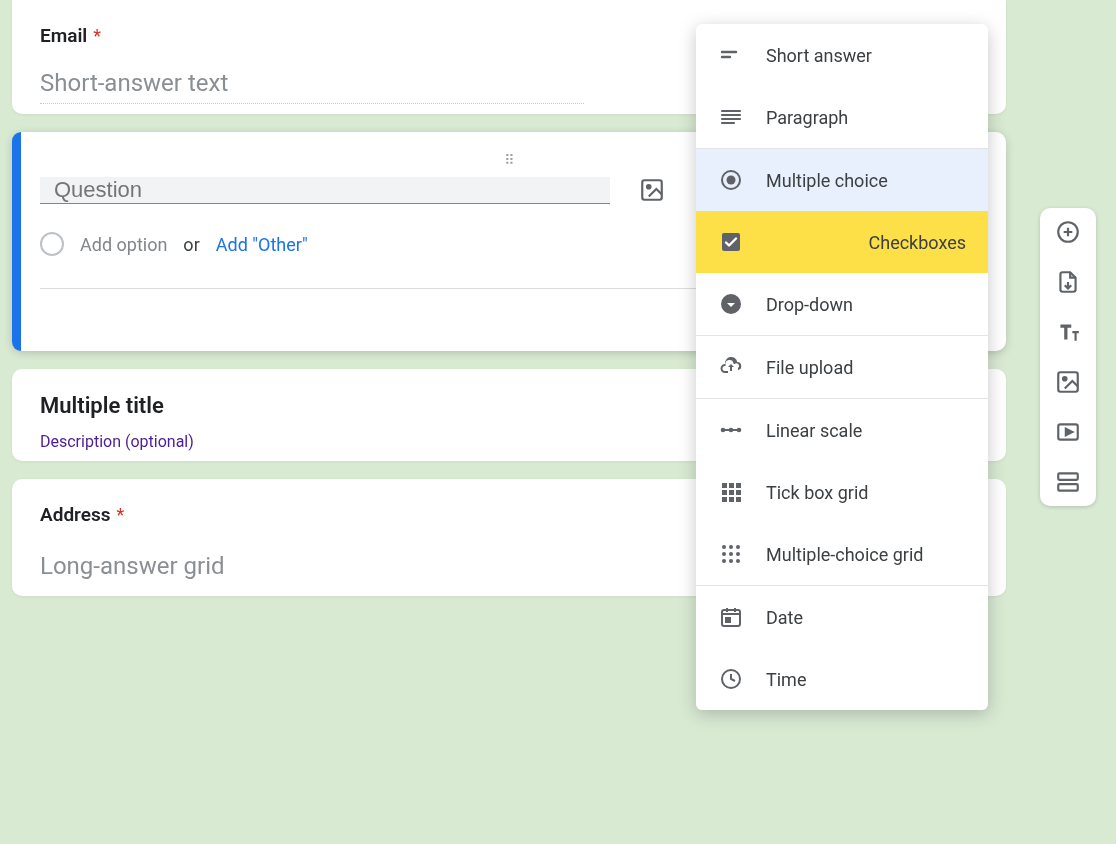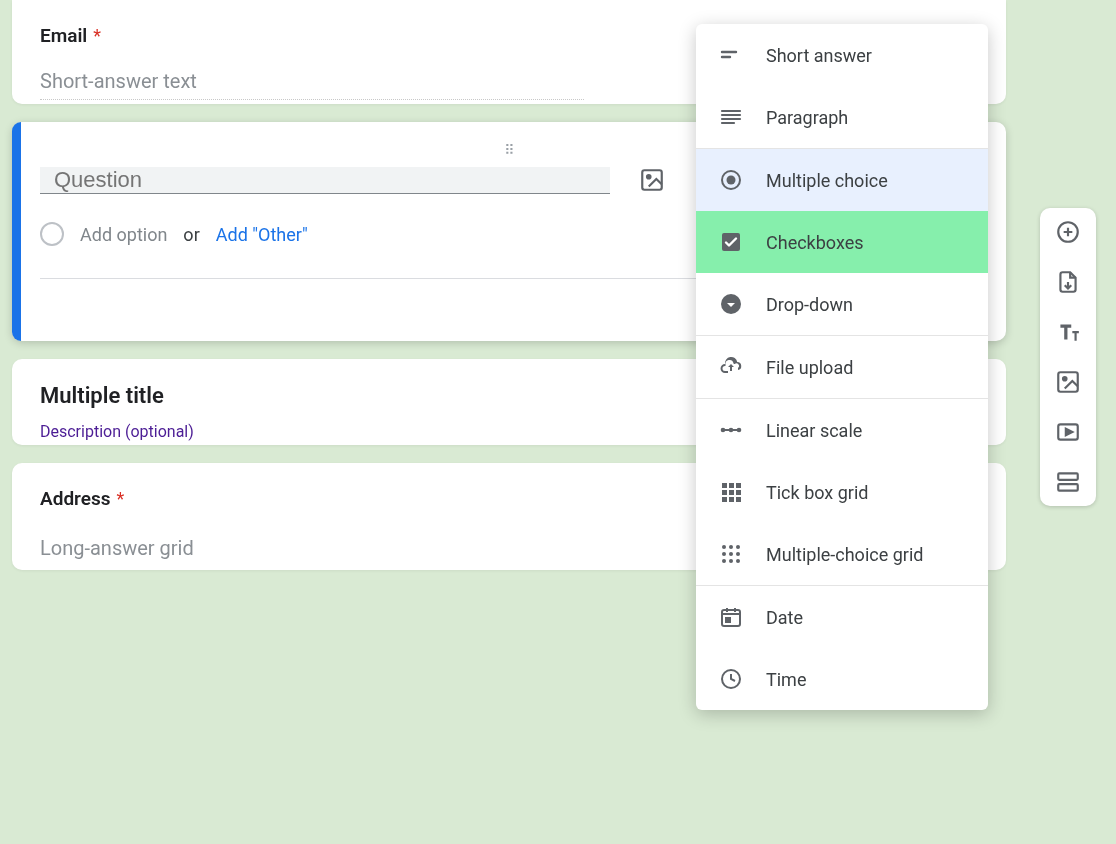--- a/index.html
+++ b/index.html
@@ -15,32 +15,32 @@
     position: relative;
     padding: 0 12px;
     width: 1018px;
   }
 
   .card {
     background: #fff;
     border-radius: 10px;
     box-shadow: 0 1px 3px rgba(0,0,0,0.06);
     margin-bottom: 18px;
-    padding: 24px 28px 4px 28px;
+    padding: 24px 28px 10px 28px;
     position: relative;
   }
 
   .label-row { display:flex; align-items:center; gap:4px; }
   .q-label { font-size: 19px; font-weight:600; color:#202124; }
   .req { color:#d93025; font-size:18px; margin-left:2px; }
 
   .short-answer-ph {
     margin-top: 22px;
     color:#8a8f94;
-    font-size: 20px;
+    font-size: 24px;
     padding-bottom:6px;
     border-bottom:1px dotted #c8c8c8;
     width: 58%;
   }
 
   
   .active-card {
     border-radius: 10px;
     box-shadow: 0 2px 8px rgba(0,0,0,0.18);
     padding: 20px 24px 14px 28px;
@@ -116,21 +116,21 @@
   .menu-item {
     display:flex; align-items:center; gap:22px;
     padding:18px 22px;
     font-size:18px;
     color:#3c4043;
     cursor:pointer;
   }
   .menu-item .mi-icon { width:26px; height:26px; display:flex; align-items:center; justify-content:center; color:#5f6368; }
   .menu-item .mi-icon svg { width:24px; height:24px; }
   .menu-item.selected { background:#e8f0fe; }
-  .menu-item.hovered { background:#86efac; }
+  .menu-item.hovered { background:#fde047;justify-content:space-between; }
   .menu-sep { border-top:1px solid #e4e4e4; }
 
   
   .side-toolbar {
     position:absolute;
     left:1040px;
     top:208px;
     width:56px;
     background:#fff;
     border-radius:10px;

